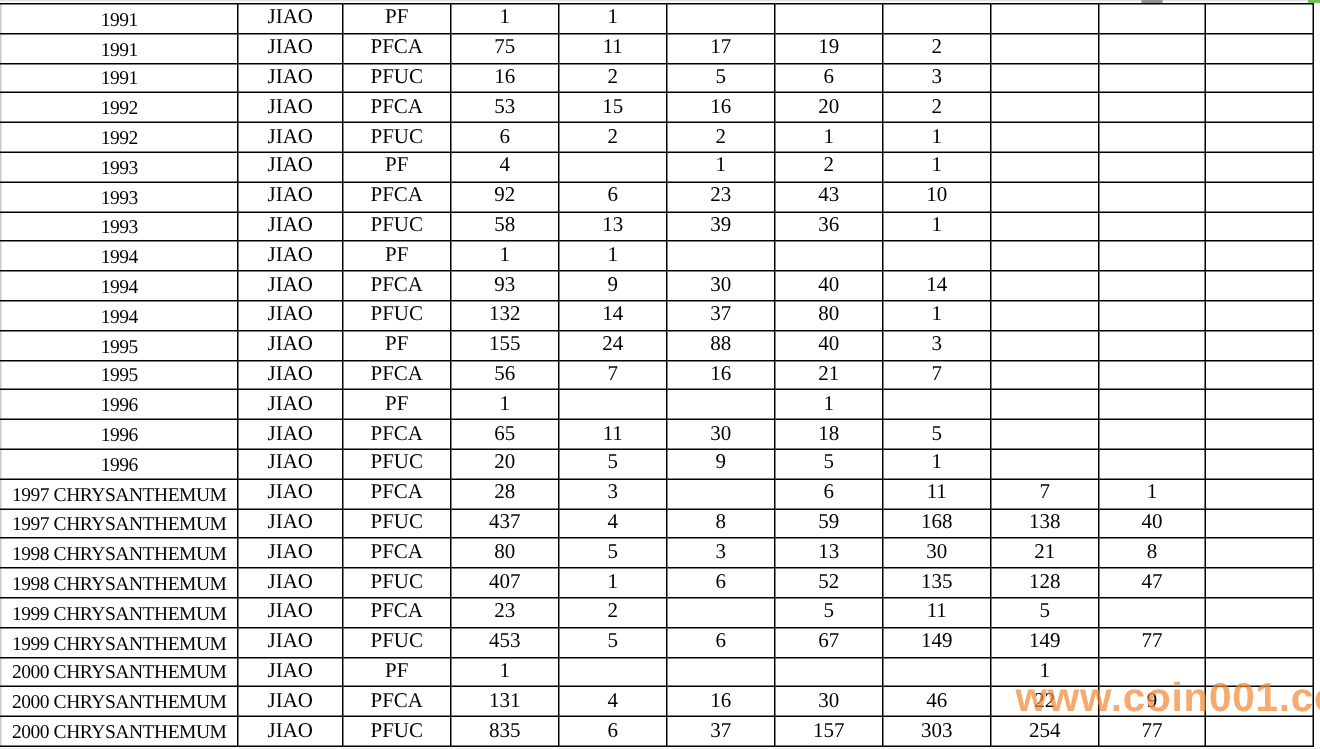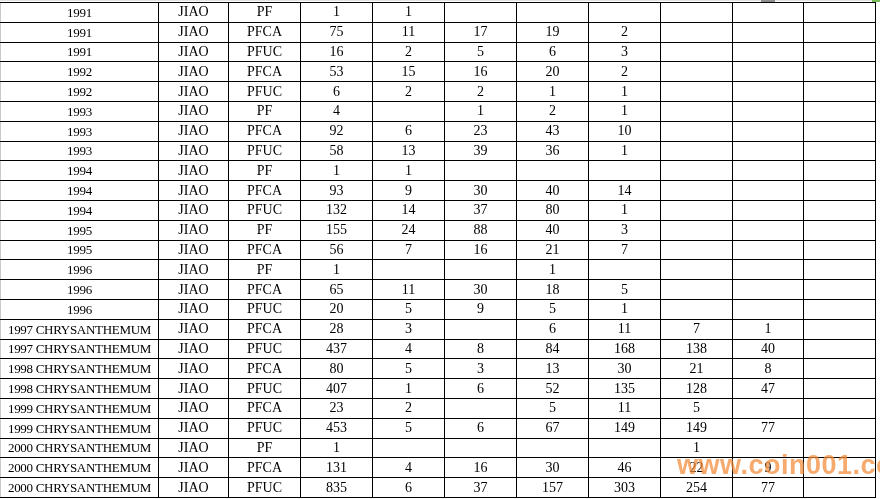--- a/index.html
+++ b/index.html
@@ -294,21 +294,21 @@
           <td>1</td>
           <td></td>
         </tr>
         <tr>
           <td>1997 CHRYSANTHEMUM</td>
           <td>JIAO</td>
           <td>PFUC</td>
           <td>437</td>
           <td>4</td>
           <td>8</td>
-          <td>84</td>
+          <td>59</td>
           <td>168</td>
           <td>138</td>
           <td>40</td>
           <td></td>
         </tr>
         <tr>
           <td>1998 CHRYSANTHEMUM</td>
           <td>JIAO</td>
           <td>PFCA</td>
           <td>80</td>

